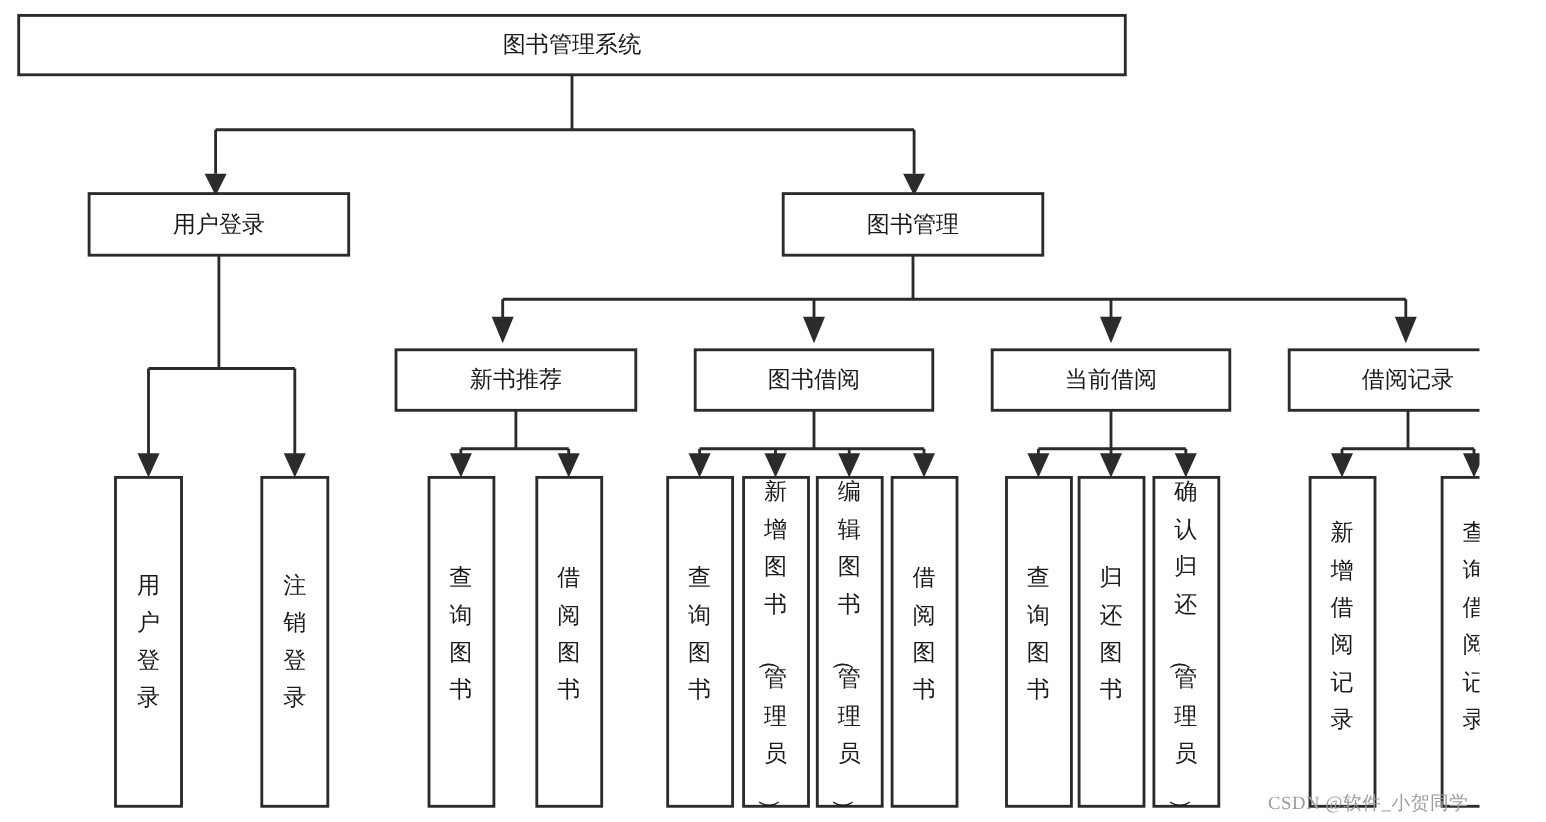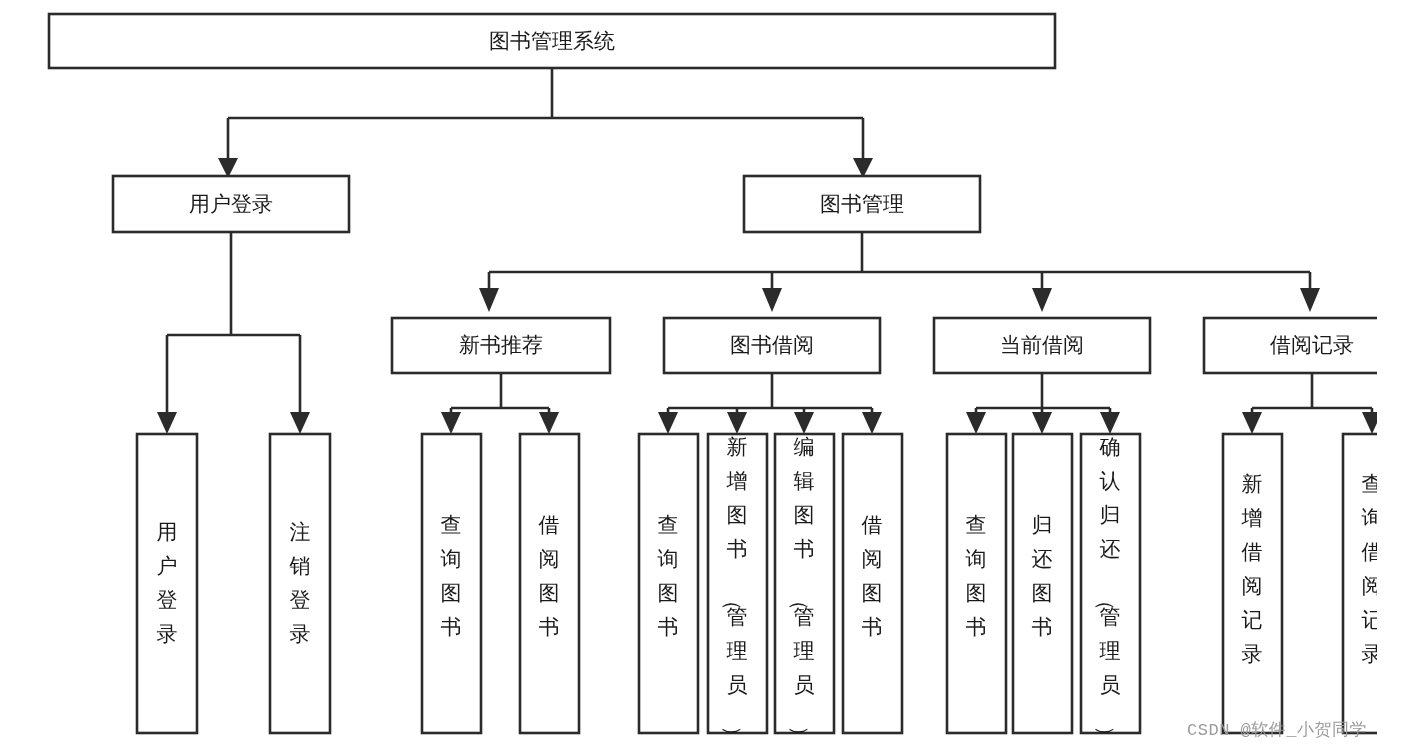--- a/index.html
+++ b/index.html
@@ -9,21 +9,20 @@
   }
   body {
     font-family: "Liberation Sans", "DejaVu Sans", sans-serif;
   }
   #diagram-root {
     position: relative;
     width: 1345px;
     height: 747px;
     background: #ffffff;
     overflow: hidden;
-    margin-left: 32px;
   }
   svg#flow {
     position: absolute;
     left: 0;
     top: 0;
     width: 1405px;
     height: 747px;
   }
   .node-rect {
     fill: #ffffff;
@@ -52,21 +51,21 @@
   }
   
   .node-label-v {
     font-size: 21px;
     letter-spacing: 0;
   }
   .watermark {
     position: absolute;
     right: 10px;
     bottom: 6px;
-    font-family: Liberation Mono, monospace;
+    font-family: Liberation Serif, serif;
     font-size: 17px;
     color: #9b9b9b;
     letter-spacing: 0.5px;
     white-space: nowrap;
     pointer-events: none;
   }
 </style>
 </head>
 <body>
 

